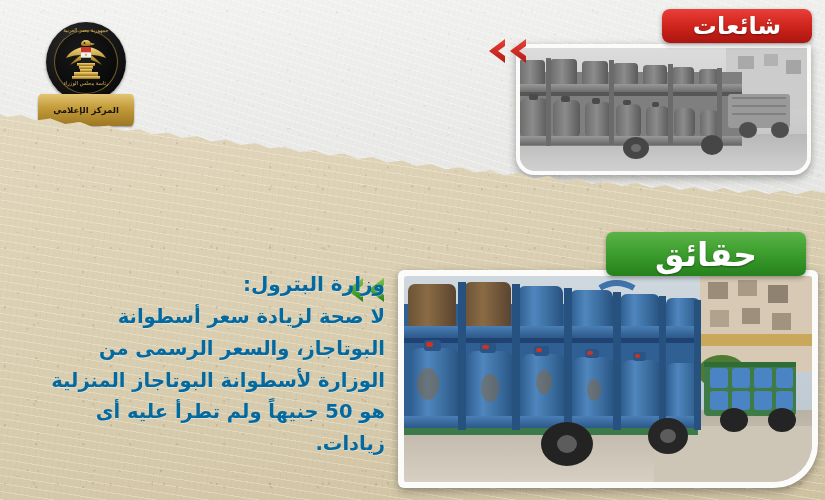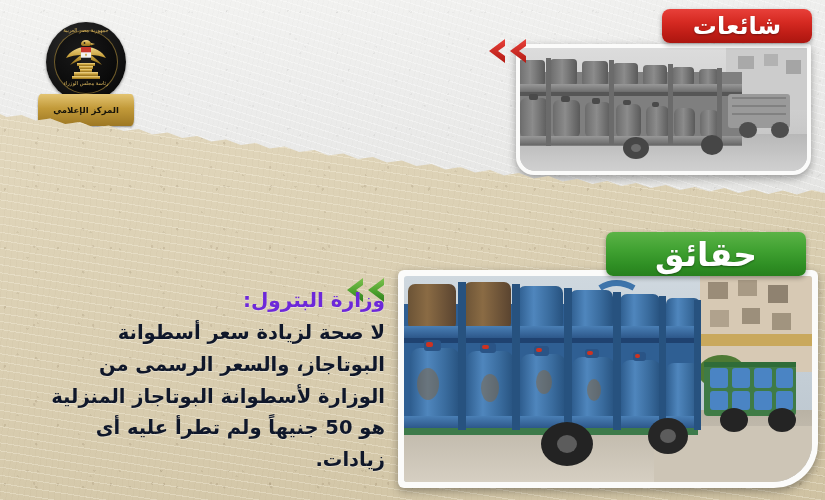--- a/index.html
+++ b/index.html
@@ -193,28 +193,27 @@
   .chev-green{ left: 342px;  top: 277px; }
 
   .fact-wrap {
     position: absolute;
     right: 440px; top: 271px;
     width: 352px;
     text-align: right;
     direction: rtl;
   }
   .fact-head {
-    color: #6d28d9;
+    color: #0369a1;
     font-size: 20px; font-weight: 700;
     line-height: 1.35;
     text-shadow: 0 1px 0 rgba(255,255,255,.35);
-    margin-top: 16px;
   }
   .fact-body {
-    color: #0f172a;
+    color: #0369a1;
     font-size: 19.5px; font-weight: 700;
     line-height: 1.63;
     margin-top: 3px;
     text-shadow: 0 1px 0 rgba(255,255,255,.3);
   }
 </style>
 </head>
 <body>
 
 <div id="poster">

